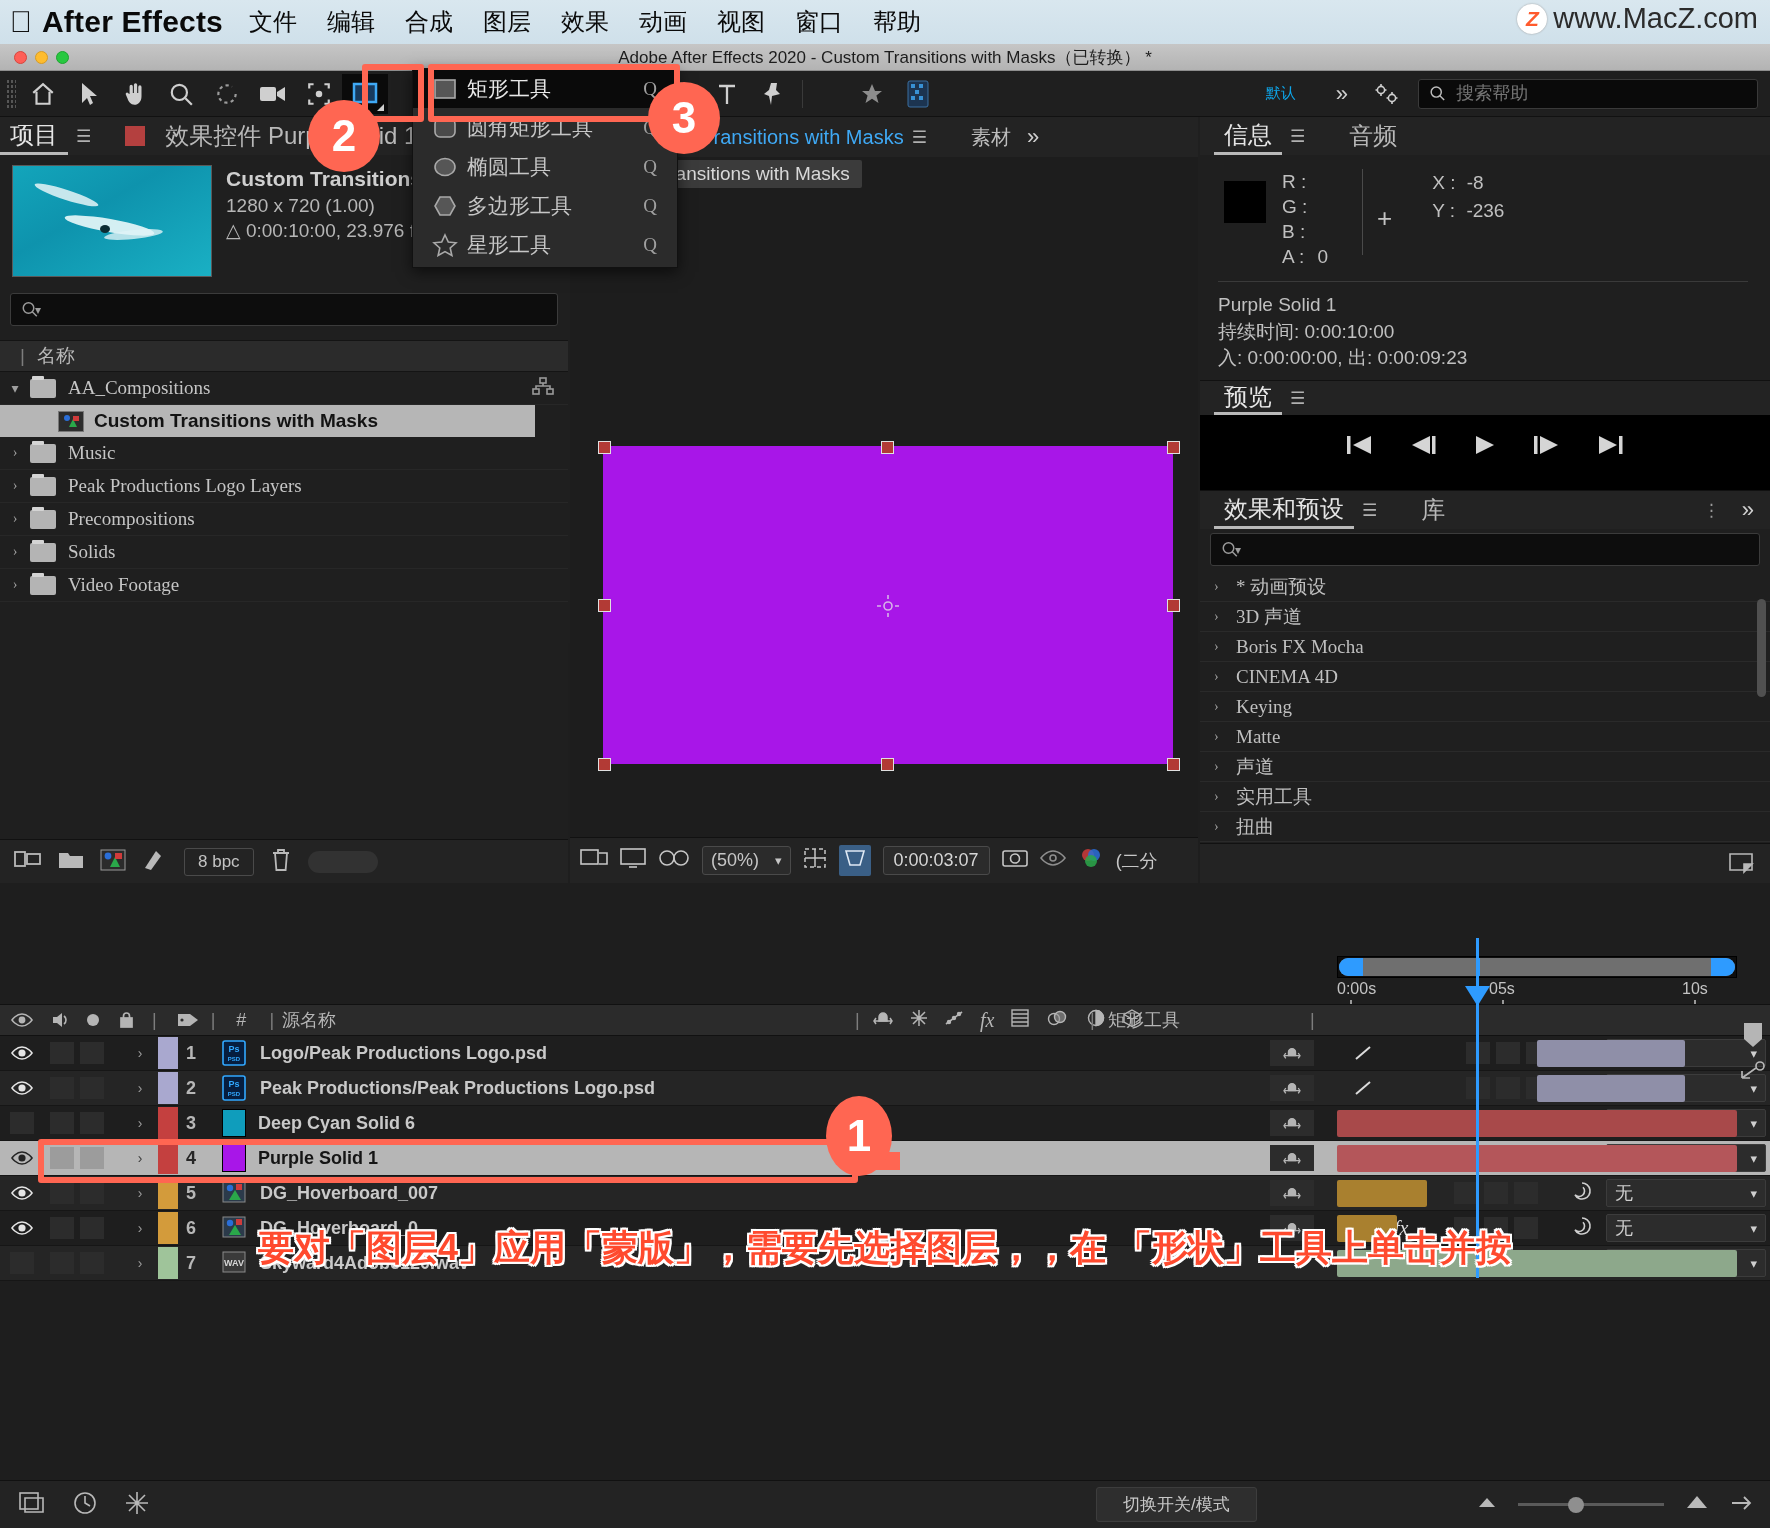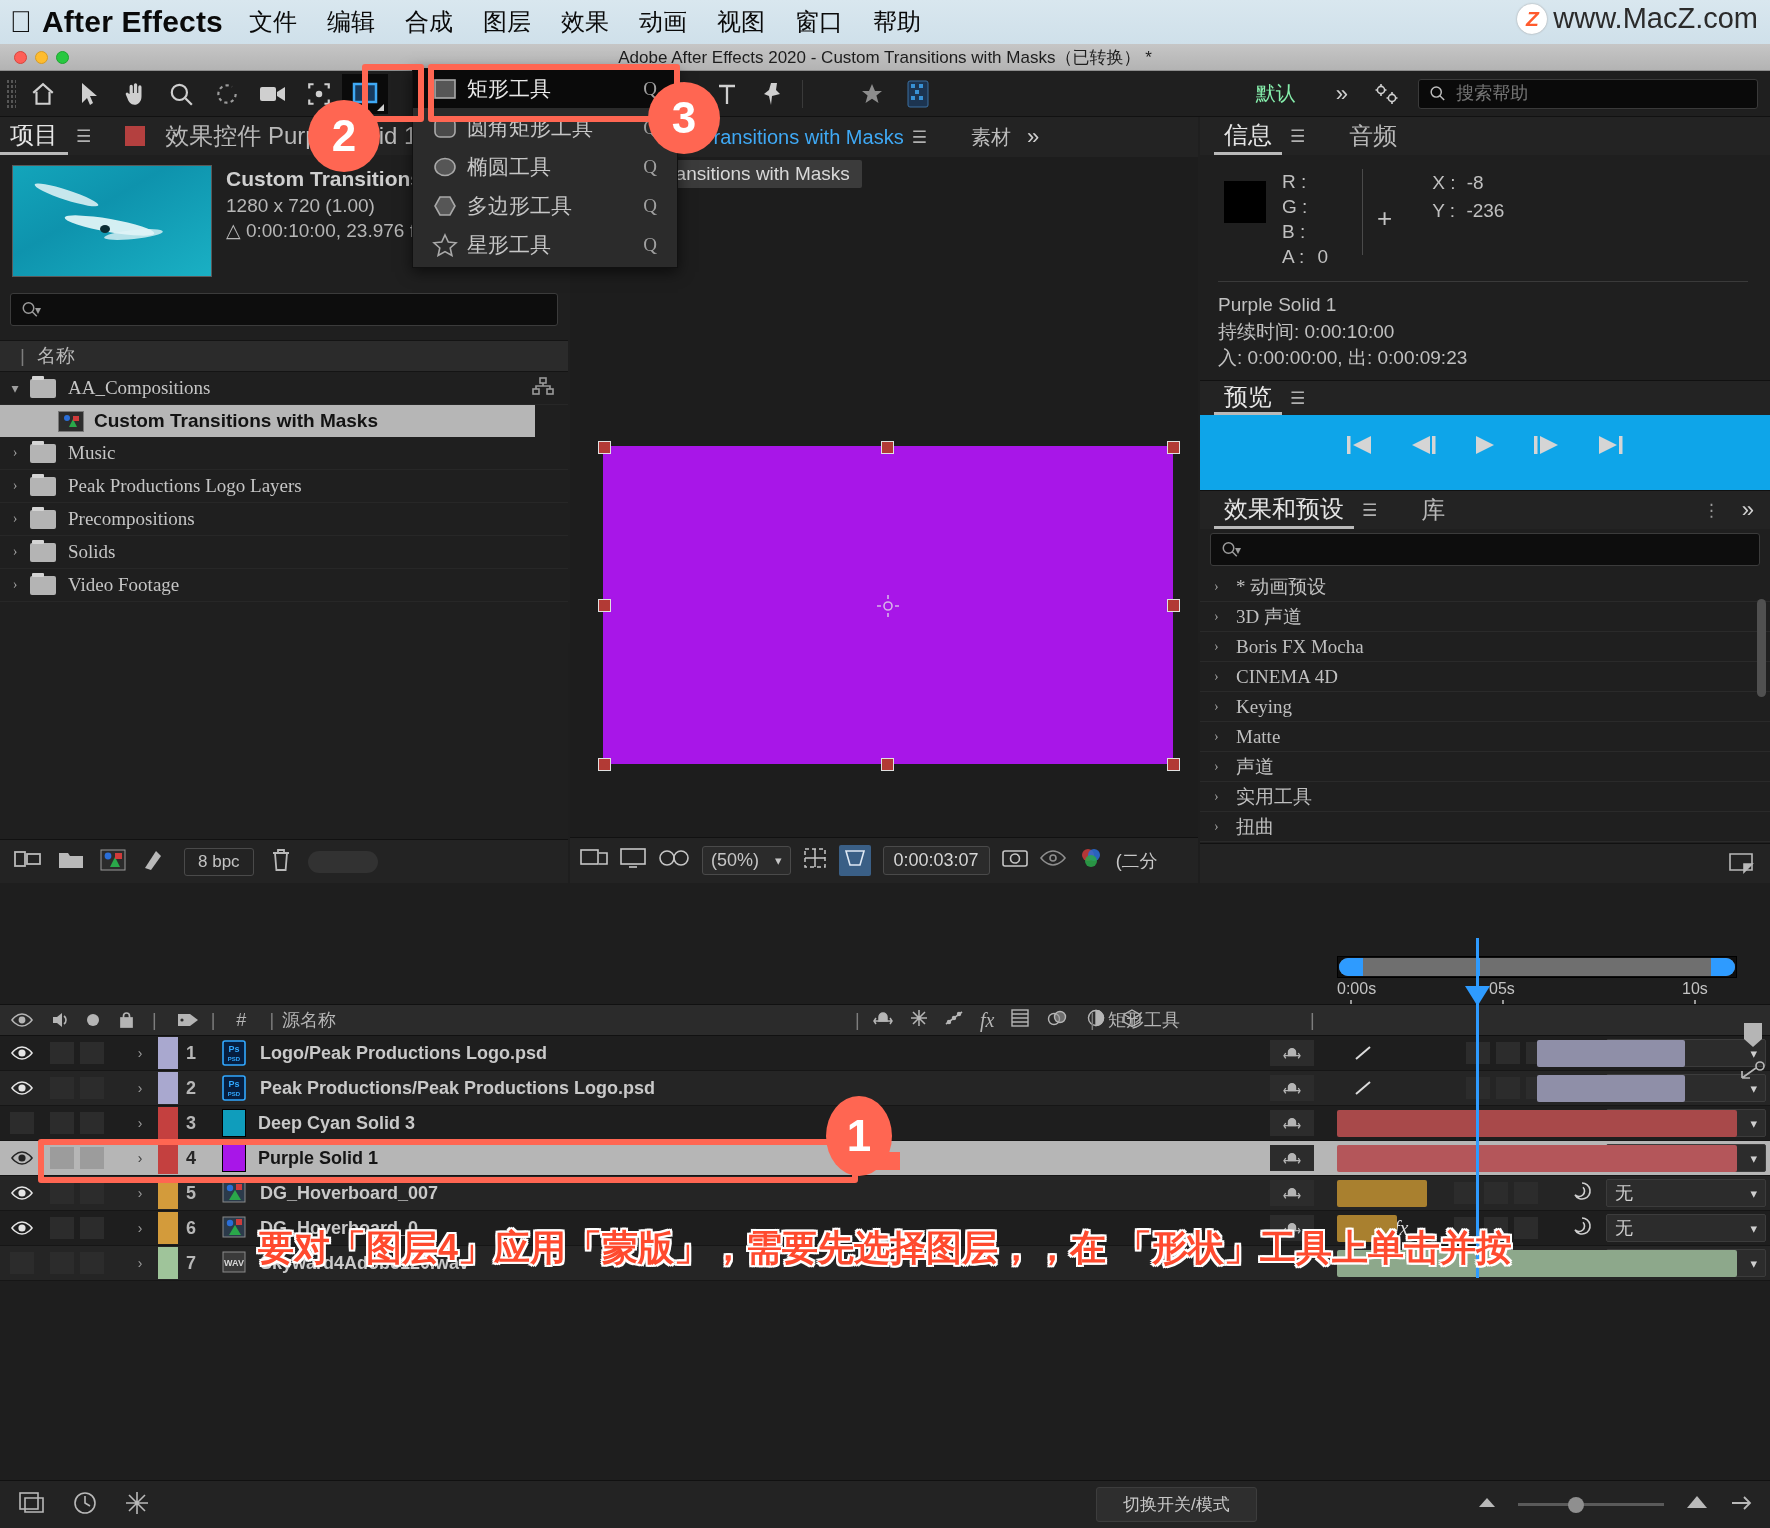--- a/index.html
+++ b/index.html
@@ -53,21 +53,21 @@
   .grip { width: 10px; height: 30px; margin: 0 4px 0 6px;
     background-image: radial-gradient(#565656 1px, transparent 1px);
     background-size: 4px 5px; }
   .tool { width: 46px; height: 40px; display: flex; align-items: center; justify-content: center;
     color: #cfcfcf; }
   .tool svg { display:block; }
   .tool.sel { background: #2c3a4a; }
   .tool.active-shape { background:#0a0a0a; }
   .divider-v { width: 1px; height: 28px; background: #3a3a3a; margin: 0 6px; }
   .tb-right { margin-left: auto; display: flex; align-items: center; }
-  .workspace-label { font-size: 20px; color: #86efac; padding: 0 24px; }
+  .workspace-label { font-size: 15px; color: #0ea5e9; padding: 0 24px; }
   .chev2 { font-size: 22px; color: #cfcfcf; padding: 0 16px; }
   .search-help {
     width: 340px; height: 30px; background: #0a0a0a; border: 1px solid #3a3a3a;
     border-radius: 3px; display: flex; align-items: center; gap: 10px; padding: 0 10px;
     margin-right: 12px; margin-left: 8px;
   }
   .search-help input {
     background: transparent; border: none; outline: none; color: #bdbdbd; font-size: 18px;
     font-family: inherit; width: 100%;
   }
@@ -150,21 +150,21 @@
   
   #info { left: 1200px; top: 117px; width: 570px; height: 263px; background: #1f1f1f; }
   .info-body { padding: 14px 0 0 18px; display: flex; }
   .swatch { width: 42px; height: 42px; background: #000; margin: 12px 16px 0 6px; }
   .rgba { font-size: 19px; line-height: 1.32; color: #c0c0c0;}
   .xy { font-size: 19px; line-height: 1.45; color: #c0c0c0; margin-left: 40px; }
   .vline { width: 1px; background: #4a4a4a; height: 86px; margin-left: 34px; }
   .plus { font-size: 26px; color: #c3c3c3; margin: 34px 0 0 14px; }
   .info-sub { margin: 12px 0 0 18px; font-size: 19px; line-height: 1.38; color: #c0c0c0;
     border-top: 1px solid #3a3a3a; padding-top: 10px; width: 530px;}
-  #preview { left: 1200px; top: 380px; width: 570px; height: 110px; background: #0ea5e9; border-top: 1px solid #111;}
+  #preview { left: 1200px; top: 380px; width: 570px; height: 110px; background: #000000; border-top: 1px solid #111;}
   .transport { display: flex; align-items: center; justify-content: center; gap: 34px; margin-top: 18px; color:#d5d5d5;}
   #fx { left: 1200px; top: 490px; width: 570px; height: 393px; background: #1f1f1f; border-top: 1px solid #111;}
   .fx-list { margin-top: 6px; }
   .fx-row { height: 30px; display: flex; align-items: center; font-size: 19px; color: #bfbfbf;
     border-bottom: 1px solid #2a2a2a; padding-left: 14px;
     font-family: "Liberation Serif","DejaVu Serif",serif; }
   .fx-row .ar { width: 22px; color:#9c9c9c; font-size: 14px;}
   .fx-scroll { position: absolute; right: 4px; top: 108px; width: 9px; height: 98px; background: #505050; border-radius: 5px; }
   .fx-foot { position:absolute; left:0; bottom:0; width: 570px; height: 40px; background:#232323; border-top:1px solid #111;
      display:flex; align-items:center; justify-content:flex-end; padding-right: 16px;}
@@ -1049,21 +1049,21 @@
           </span>
         <span class="cell-sw">
             <span class="sw"></span>
             <span class="sw"></span>
           </span>
         <span class="cell-arrow">›</span>
         <span class="labelchip" style="background:#c4403f;"></span>
         <span class="cell-num">3</span>
         <span class="cell-name">
           <span class="srcicon" style="background:#0f9dbc;border:1px solid #000;width:24px;height:28px;"></span>
-          <span>Deep Cyan Solid 3</span>
+          <span>Deep Cyan Solid 6</span>
         </span>
         <span class="switchcol">
           <span style="width:44px;display:flex;justify-content:center;background:#2c2c2c;height:26px;align-items:center;">
             <svg width="20" height="16" viewBox="0 0 22 18" fill="none" stroke="#b5b5b5" stroke-width="1.5">
                 <path d="M11 4a4 4 0 014 4v4H7V8a4 4 0 014-4z" fill="#b5b5b5"></path>
                 <path d="M2 12h18M4 9 L2 12 L4 15M18 9 L20 12 L18 15"></path>
               </svg>
           </span>
           <span style="width:38px;display:flex;justify-content:center;margin-left:22px;">
             <svg width="22" height="20" viewBox="0 0 22 20" stroke="#dcdcdc" stroke-width="2">

